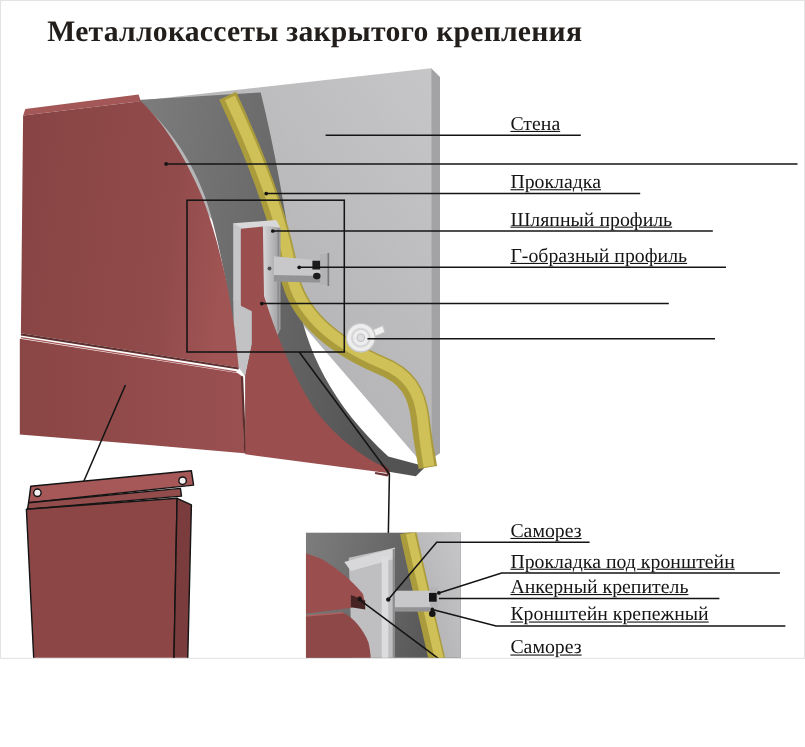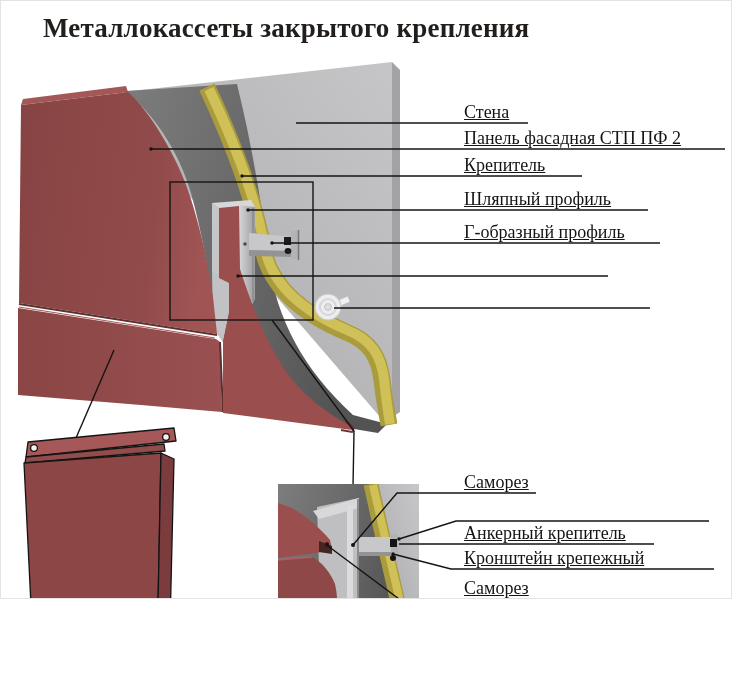--- a/index.html
+++ b/index.html
@@ -221,26 +221,26 @@
         <rect x="24" y="28" width="19" height="15" fill="#ffffff" stroke-width="2"></rect>
         <line x1="33.5" y1="28" x2="33.5" y2="43" stroke-width="2"></line>
         <line x1="24" y1="35.5" x2="43" y2="35.5" stroke-width="2"></line>
       </g>
     </g>
   </svg>
 
   <div class="page-title">Металлокассеты закрытого крепления</div>
 
   <div class="lbl" style="top:101px">Стена</div>
-  <div class="lbl" style="top:127px">Панель фасадная СТП ПФ 2</div>
-  <div class="lbl" style="top:154px">Крепитель</div>
+  <div class="lbl" style="top:154px">Прокладка</div>
   <div class="lbl" style="top:221px">Г-образный профиль</div>
   <div class="lbl" style="top:188px">Шляпный профиль</div>
 
   <div class="lbl" style="top:471px">Саморез</div>
+  <div class="lbl" style="top:499px">Прокладка под кронштейн</div>
   <div class="lbl" style="top:547px">Кронштейн крепежный</div>
   <div class="lbl" style="top:522px">Анкерный крепитель</div>
   <div class="lbl" style="top:577px">Саморез</div>
 
   <div class="wm-word" id="wm-kak">Как</div>
   <div class="wm-word" id="wm-pravilno">правильно</div>
   <div class="wm-word" id="wm-sdelat">Сделать</div>
 
 </div>
 

